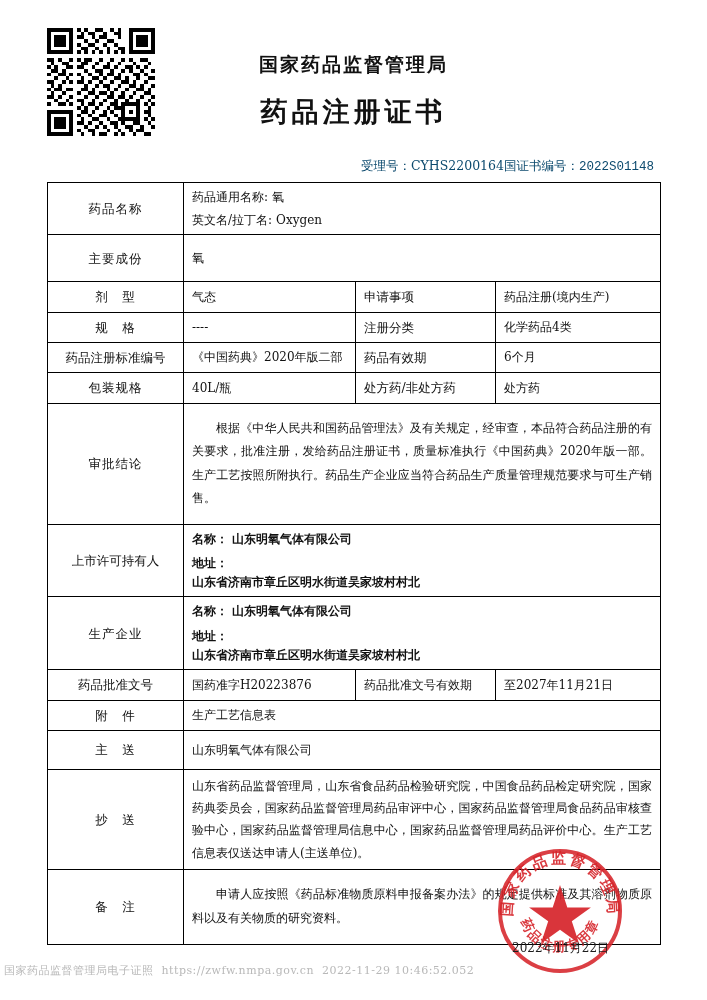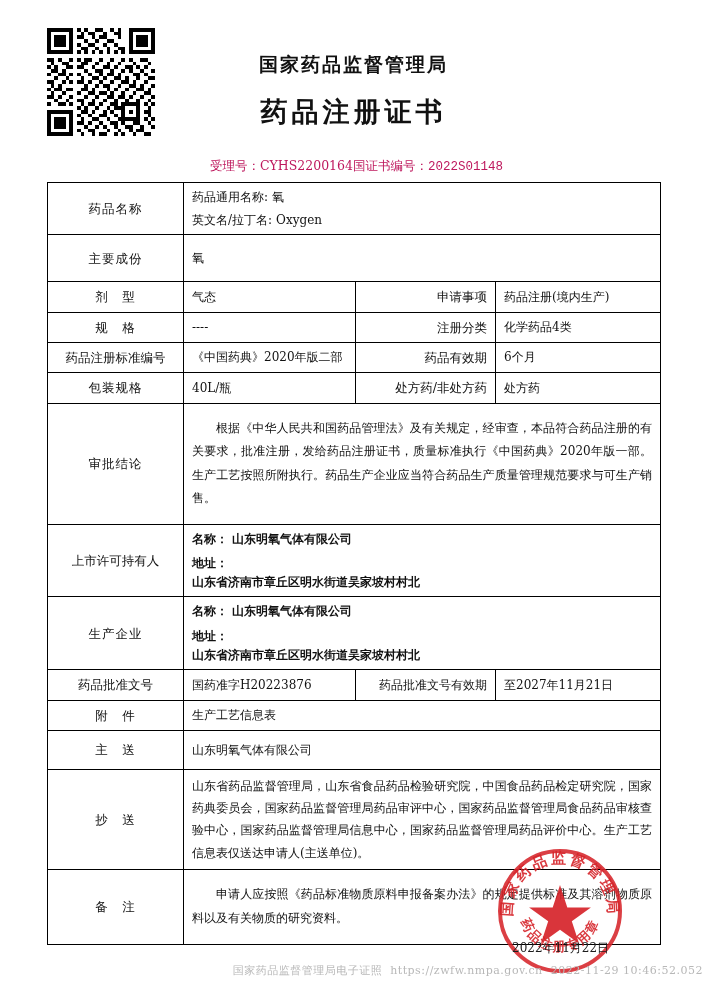--- a/index.html
+++ b/index.html
@@ -58,24 +58,24 @@
     color: #111;
   }
 
   
   .meta-row {
     position: absolute;
     left: 47px;
     top: 158px;
     width: 613px;
     display: flex;
-    justify-content: center;
+    justify-content: flex-end;
     font-family: "DejaVu Serif", "Liberation Serif", serif;
     font-size: 12.5px;
-    color: #be185d;
+    color: #0c4a6e;
   }
   .meta-left { padding-left: 12px; }
   .meta-right { padding-right: 6px; font-family: Liberation Mono, monospace; }
 
   
   table.cert {
     position: absolute;
     left: 47px;
     top: 182px;
     width: 613px;
@@ -93,21 +93,21 @@
   }
   td.label {
     text-align: center;
     font-size: 12.5px;
     letter-spacing: 1px;
     width: 136px;
   }
   td.label.wide { letter-spacing: 0px; }
   td.value { text-align: left; }
   td.label2 {
-    text-align: right;
+    text-align: left;
     font-size: 12.5px;
     width: 136px;
     letter-spacing: 0px;
   }
   .sub-line {
     display: flex;
     align-items: baseline;
     font-weight: bold;
   }
   .sub-line + .sub-line { margin-top: 6px; flex-direction: column; }
@@ -144,21 +144,21 @@
     font-size: 12px;
     color: #1c1c1c;
   }
 
   
   .footer {
     position: absolute;
     left: 0;
     top: 963px;
     width: 707px;
-    text-align: right;
+    text-align: left;
     font-family: "DejaVu Serif", "Liberation Serif", serif;
     font-size: 11px;
     color: #b8b8b8;
     letter-spacing: 0.5px;
   }
   .footer span { margin: 0 4px; }
 </style>
 </head>
 <body>
 

